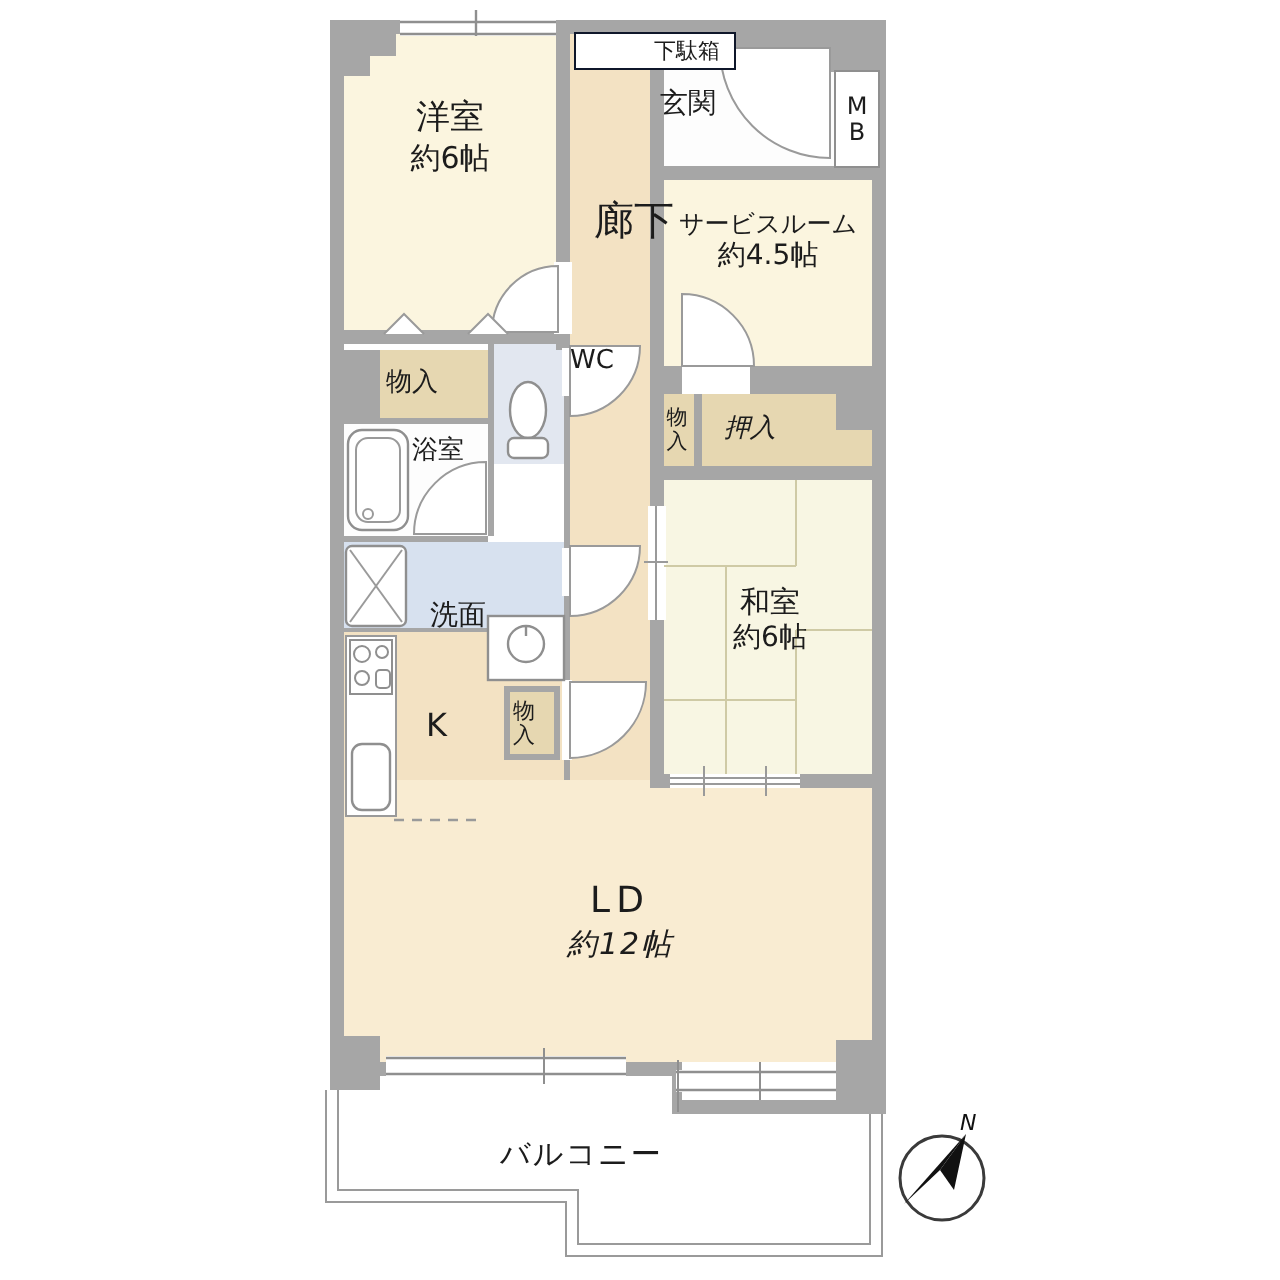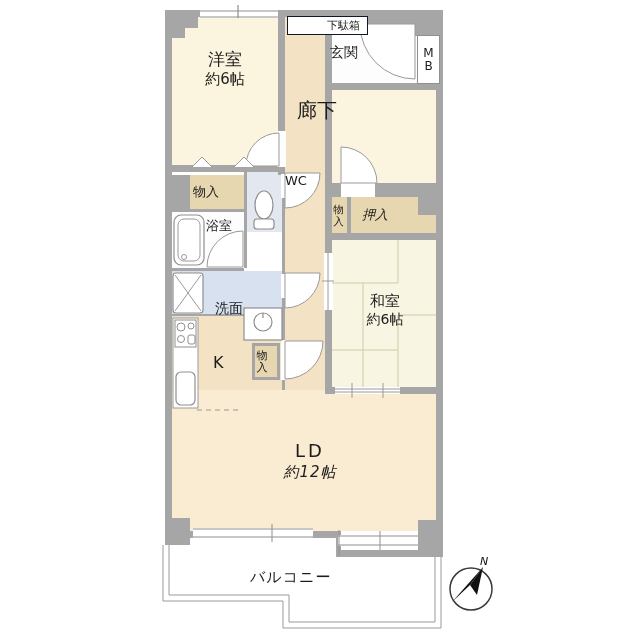--- a/index.html
+++ b/index.html
@@ -194,20 +194,24 @@
   <div class="lbl" style="left:180px;top:49px;width:90px;height:44px;font-size:17px;flex-direction:column;">
     <span>洋室</span>
     <span style="font-size:15px;">約6帖</span>
   </div>
   <div class="lbl" style="left:284px;top:101px;width:42px;height:18px;font-size:20px;margin-left:13px;">
     <span>廊下</span>
   </div>
   <div class="lbl" style="left:330px;top:44px;width:40px;height:18px;font-size:14px;">
     <span>玄関</span>
   </div>
+  <div class="lbl" style="left:334px;top:104px;width:100px;height:40px;font-size:12.5px;flex-direction:column;">
+    <span>サービスルーム</span>
+    <span style="font-size:14px;">約4.5帖</span>
+  </div>
   <div class="lbl" style="left:193px;top:184px;width:48px;height:16px;font-size:13px;">
     <span>物入</span>
   </div>
   <div class="lbl" style="left:248px;top:173px;width:32px;height:16px;font-size:13px;margin-left:37px;">
     <span>WC</span>
   </div>
   <div class="lbl" style="left:206px;top:218px;width:38px;height:16px;font-size:13px;">
     <span>浴室</span>
   </div>
   <div class="lbl" style="left:215px;top:300px;width:44px;height:17px;font-size:14px;">

